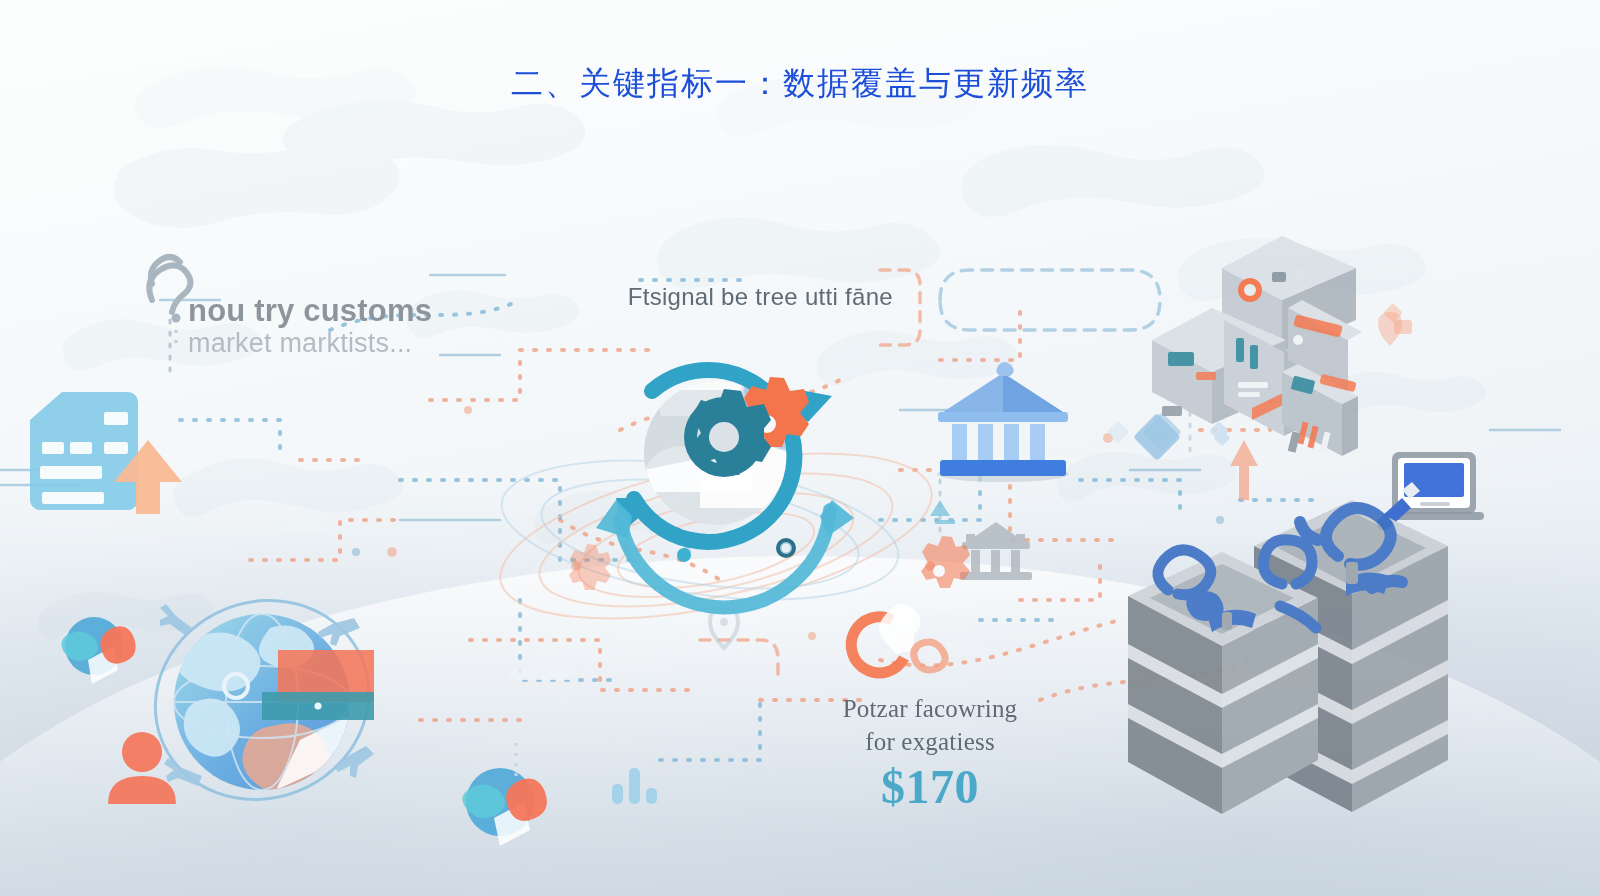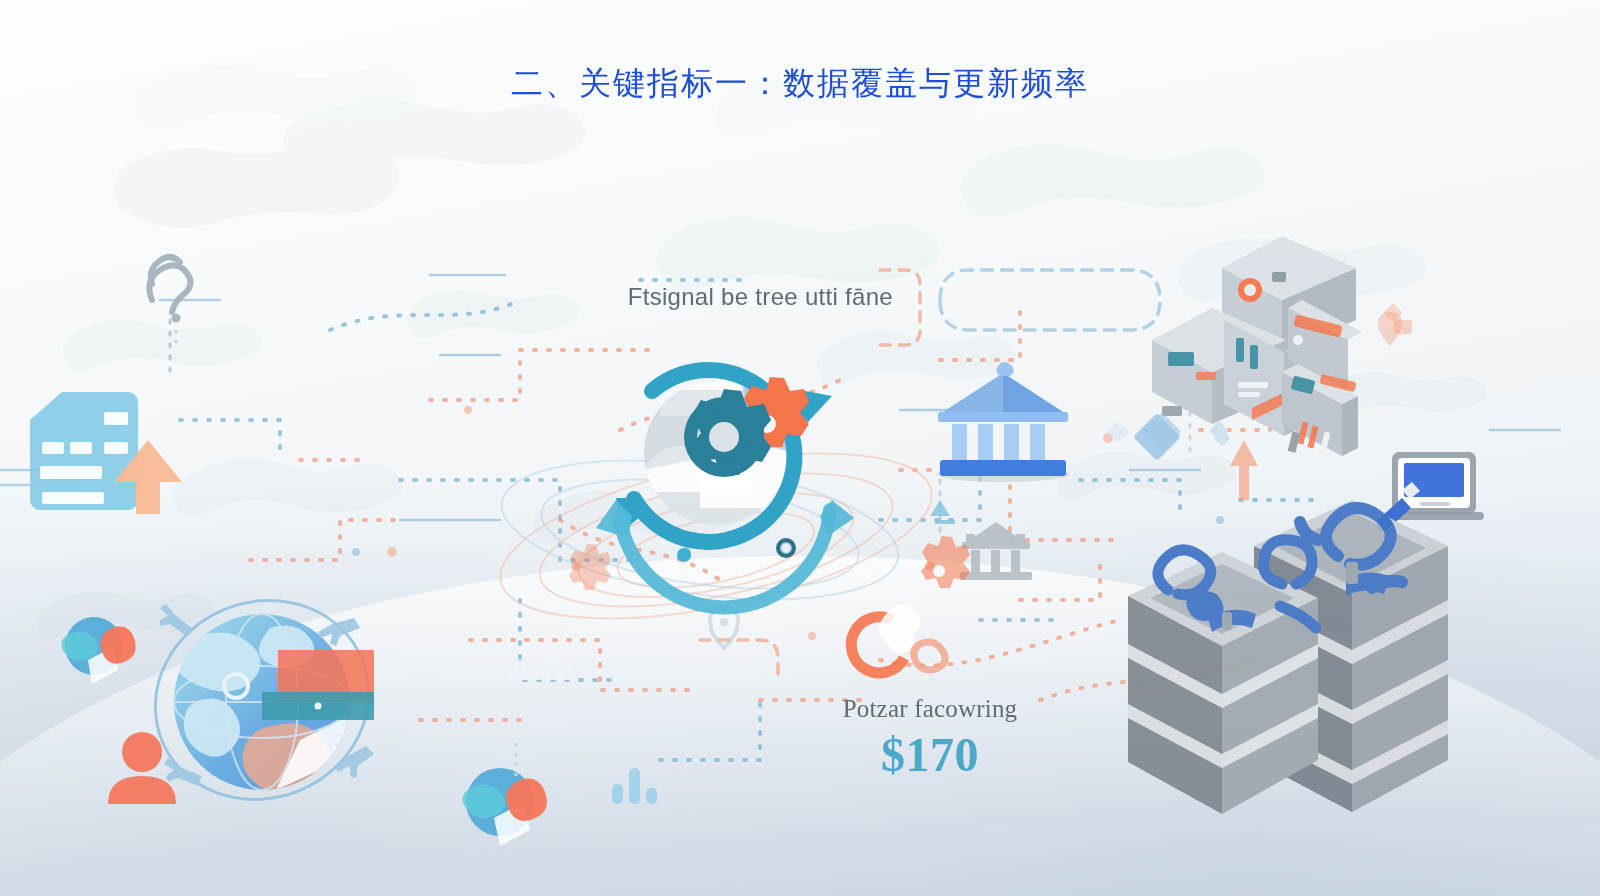--- a/index.html
+++ b/index.html
@@ -521,22 +521,25 @@
     <path d="M1244 440 l14 26 h-9 v34 h-10 v-34 h-9z" fill="#f4a183"></path>
   </g>
 
   <path d="M508 678 q12-18 30-10 q6-16 22-10 q16 6 12 22 l-64 0z" fill="#eef3f7" opacity="0.85"></path>
   <path d="M276 530 q10-14 24-8 q6-12 18-8 q13 5 9 18 l-51 0z" fill="#eef3f7" opacity="0.7"></path>
 </svg>
 
 <div class="title">二、关键指标一：数据覆盖与更新频率</div>
 
 <div class="txt-left">
+  <div class="l1">nou try customs</div>
+  <div class="l2">market marktists...</div>
 </div>
 
 <div class="txt-center">
   <div class="l1">Ftsignal be tree utti fāne</div>
 </div>
 
 <div class="txt-metric">
   <div class="l1">Potzar facowring</div>
+  <div class="l2">for exgatiess</div>
   <div class="amount">$170</div>
 </div>
 
 </body></html>

